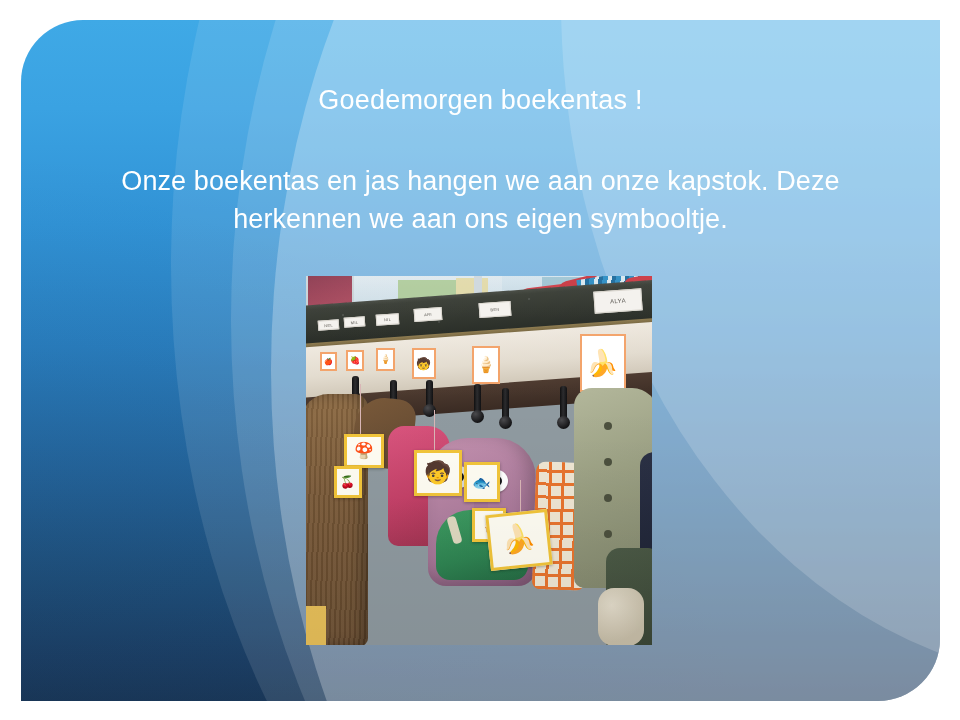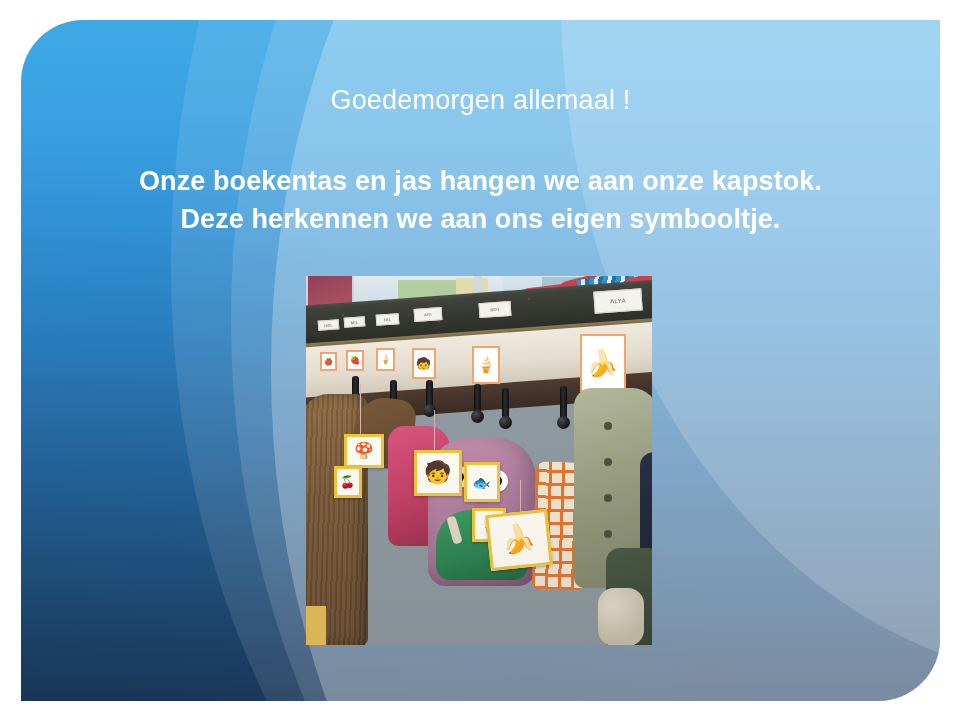--- a/index.html
+++ b/index.html
@@ -122,21 +122,21 @@
   }
 
   .slide-subtitle {
     margin: 0;
     padding-top: 44px;
     padding-left: 100px;
     padding-right: 100px;
     text-align: center;
     color: #ffffff;
     font-size: 27px;
-    font-weight: 700;
+    font-weight: 400;
     line-height: 1.42;
     letter-spacing: 0.1px;
   }
 
   
   .photo-frame {
     position: absolute;
     left: 285px;   
     top: 256px;    
     width: 346px;
@@ -495,21 +495,21 @@
 
   <div class="slide-body">
 
     <div class="swoosh swoosh-shade"></div>
     <div class="swoosh swoosh-c"></div>
     <div class="swoosh swoosh-b"></div>
     <div class="swoosh swoosh-a"></div>
     <div class="swoosh swoosh-d"></div>
 
     <div class="text-wrap">
-      <h1 class="slide-title">Goedemorgen allemaal !</h1>
+      <h1 class="slide-title">Goedemorgen boekentas !</h1>
       <p class="slide-subtitle">Onze boekentas en jas hangen we aan onze kapstok. Deze herkennen we aan ons eigen symbooltje.</p>
     </div>
 
     <div class="photo-frame">
       <div class="photo-scene">
 
         <div class="bg-wall"></div>
         <div class="bg-poster-red"></div>
         <div class="bg-window"></div>
         <div class="bg-win-green"></div>

